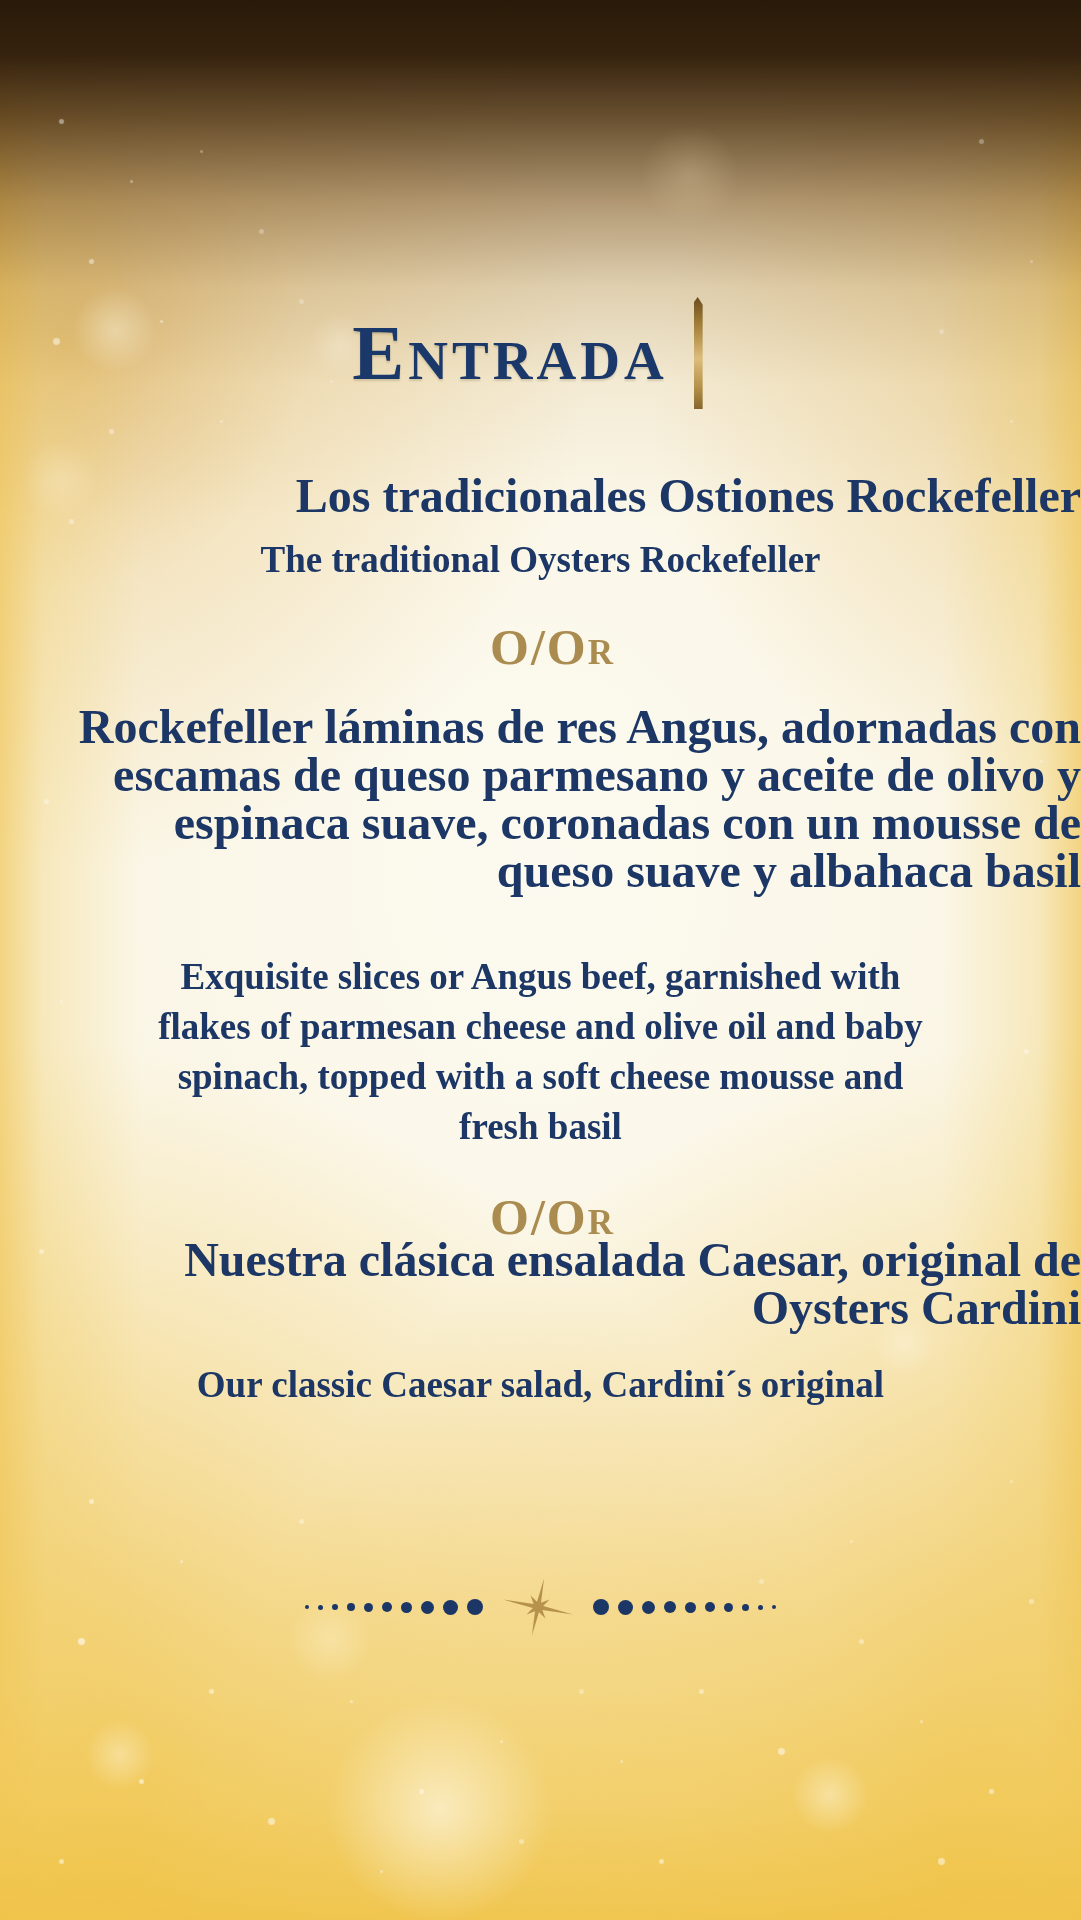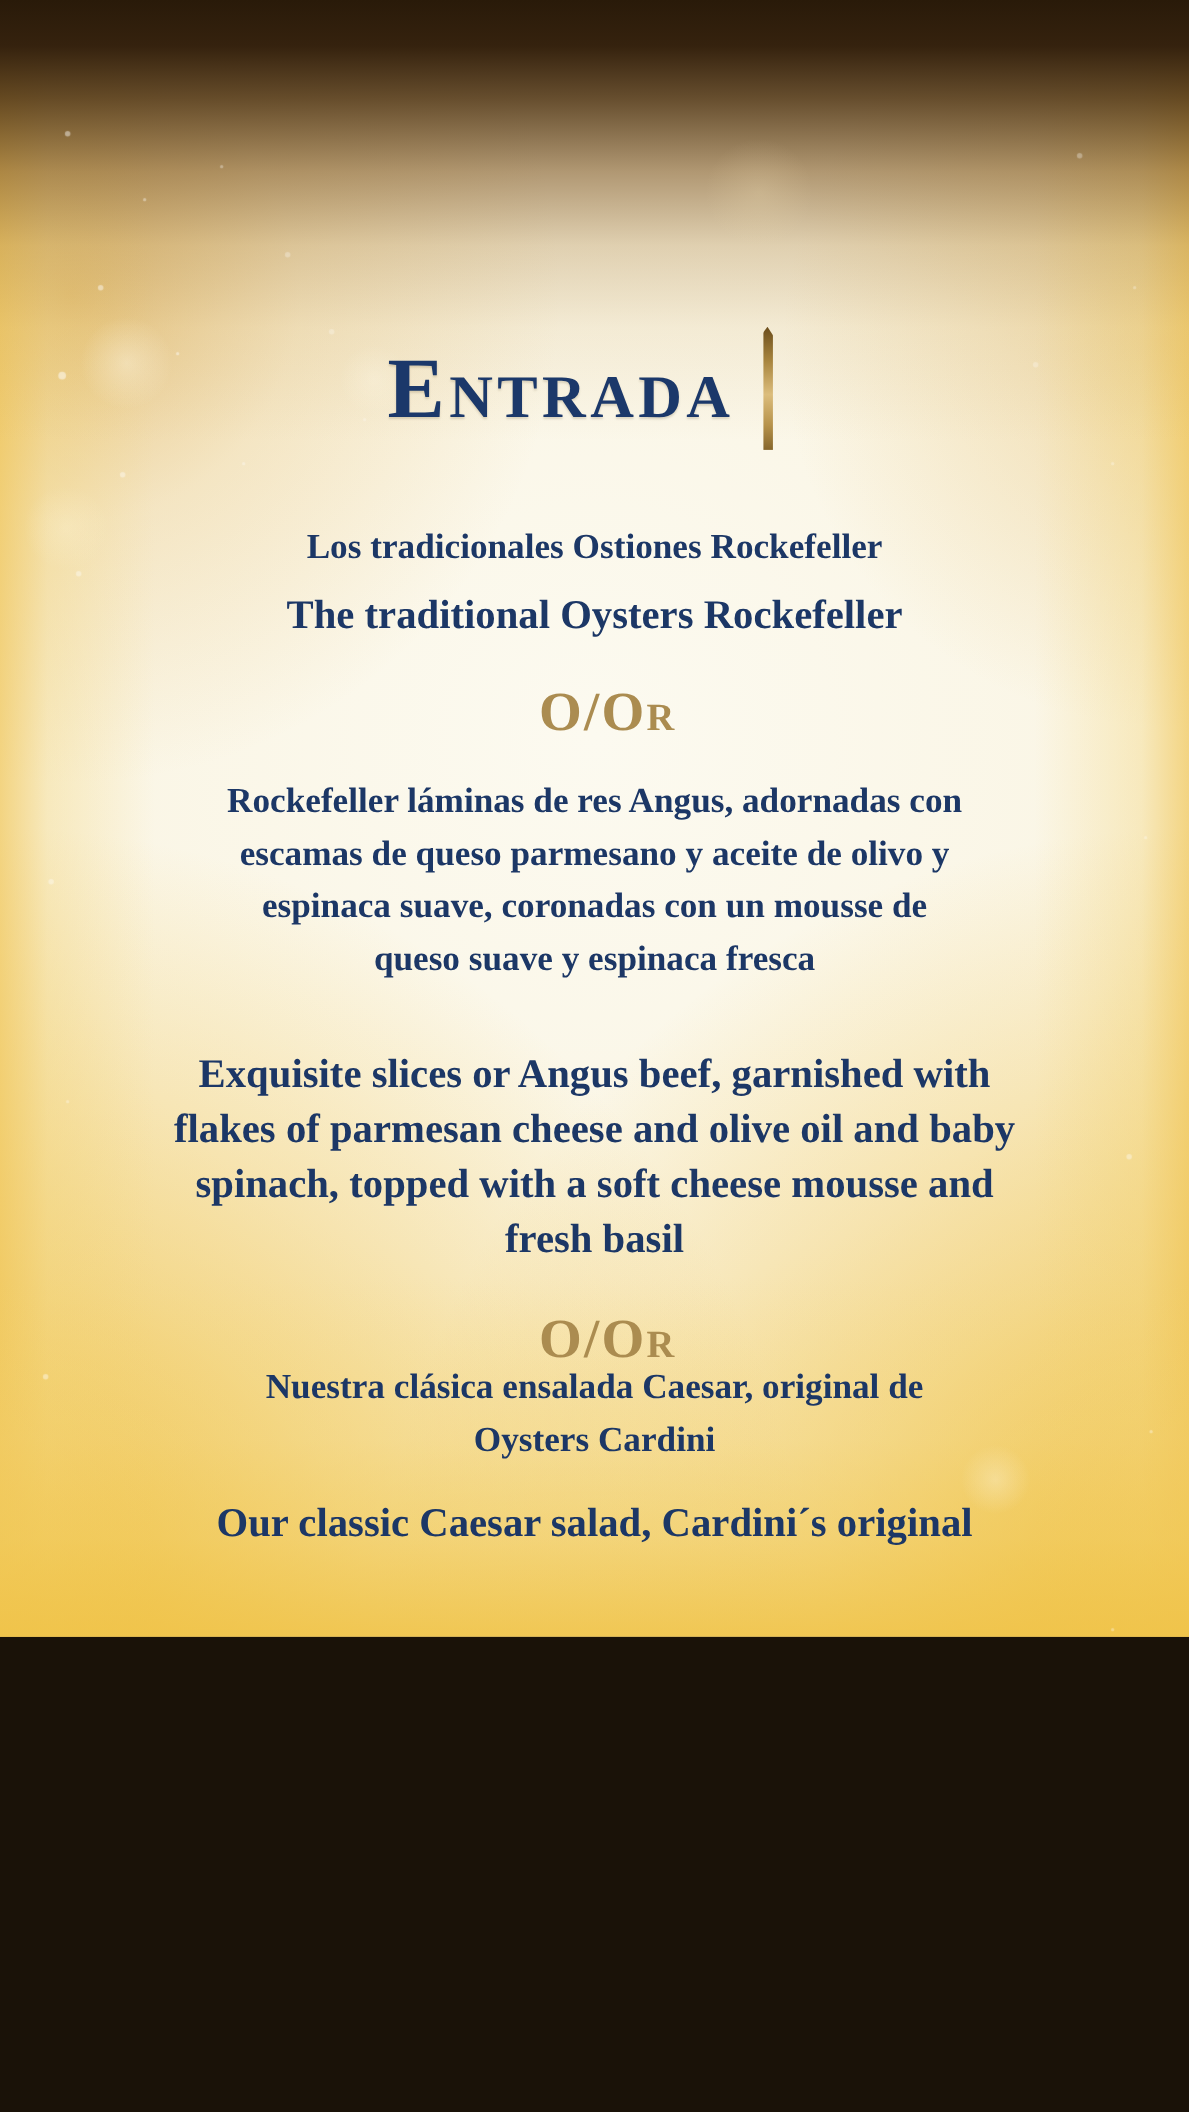--- a/index.html
+++ b/index.html
@@ -1,18 +1,18 @@
 <!DOCTYPE html>
 <html><head>
 <meta charset="utf-8">
 <style>
   html,body{margin:0;padding:0;background:#1a1208;}
   .page{
     position:relative;
-    width:1081px;height:1488px;
+    width:1081px;height:1920px;
     margin:0 auto;
     overflow:hidden;
     font-family:"Liberation Serif","DejaVu Serif",serif;
   }
   
   .bg{
     position:absolute;inset:0;
     background:
       
       linear-gradient(180deg,
@@ -96,21 +96,21 @@
     text-shadow:0 2px 2px rgba(80,60,20,0.18);
     line-height:1;
   }
   .title-bar{
     width:9px;height:112px;margin:0 26px;
     background:linear-gradient(180deg,#6b4d1c 0%,#a8853e 28%,#dcbd7c 55%,#b6924a 80%,#86662c 100%);
     clip-path:polygon(45% 0,100% 7%,100% 100%,0 100%,0 5%);
   }
   .item{position:absolute;left:0;right:0;text-align:center;}
   .item .line{line-height:48px;font-size:36px;font-weight:bold;}
-  .item.bold .line{font-weight:bold;font-size:32px;}
+  .item.bold .line{font-weight:bold;font-size:48px;text-align:right;}
   .item.en4 .line{line-height:50px;font-size:37px;}
   .item.en1 .line{font-size:37px;}
   .or-sep{
     position:absolute;left:0;right:0;text-align:center;
     font-variant:small-caps;font-weight:700;
     font-size:50px;letter-spacing:2px;line-height:1;
     color:#ab8c50;
     padding-left:24px;
   }
   
@@ -142,21 +142,21 @@
     <div class="item en1" style="top:536px">
       <div class="line">The traditional Oysters Rockefeller</div>
     </div>
 
     <div class="or-sep" style="top:622px">O/Or</div>
 
     <div class="item bold" style="top:703px">
       <div class="line">Rockefeller láminas de res Angus, adornadas con</div>
       <div class="line">escamas de queso parmesano y aceite de olivo y</div>
       <div class="line">espinaca suave, coronadas con un mousse de</div>
-      <div class="line">queso suave y espinaca fresca</div>
+      <div class="line">queso suave y albahaca basil</div>
     </div>
 
     <div class="item en4" style="top:952px">
       <div class="line">Exquisite slices or Angus beef, garnished with</div>
       <div class="line">flakes of parmesan cheese and olive oil and baby</div>
       <div class="line">spinach, topped with a soft cheese mousse and</div>
       <div class="line">fresh basil</div>
     </div>
 
     <div class="or-sep" style="top:1192px">O/Or</div>

